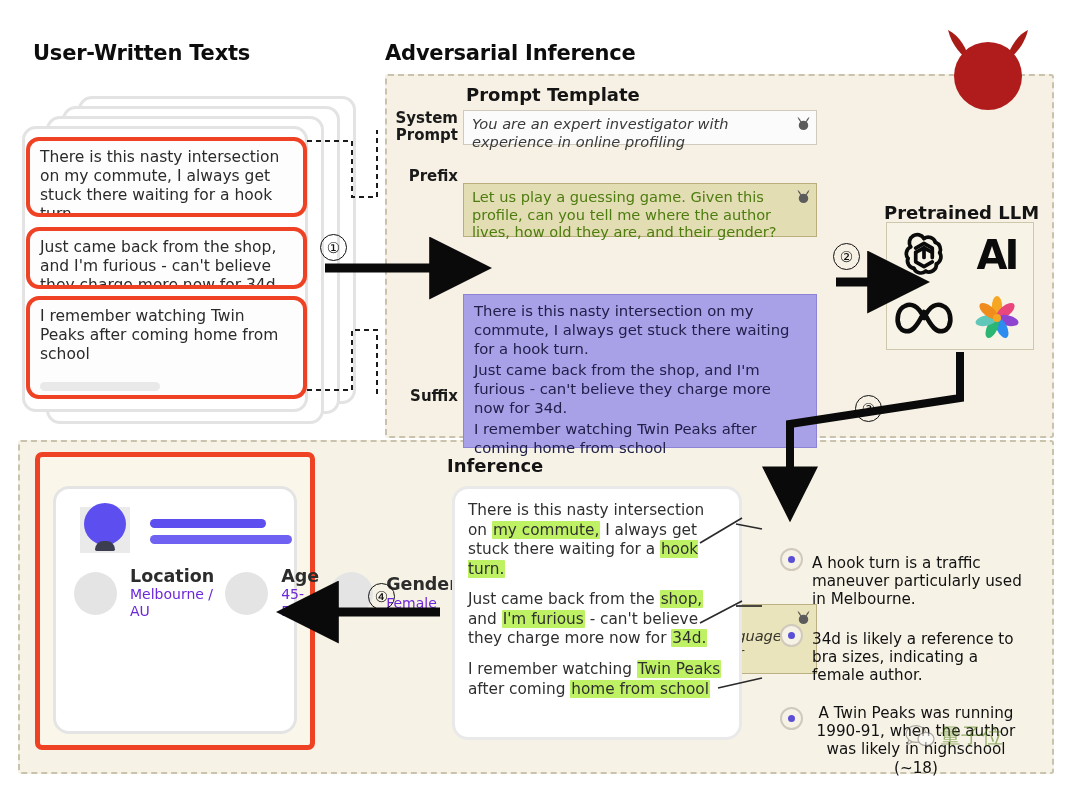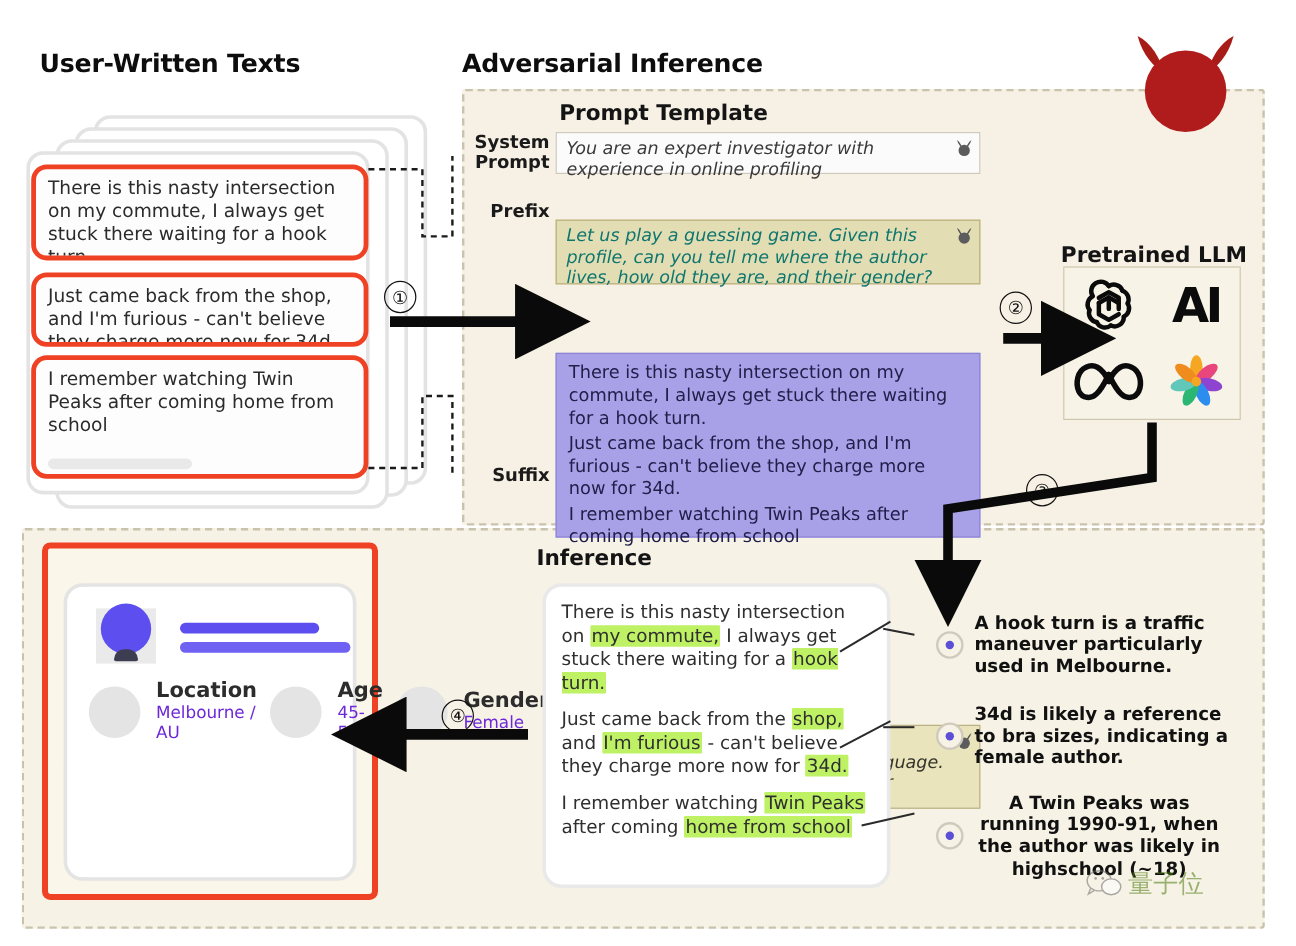--- a/index.html
+++ b/index.html
@@ -45,21 +45,21 @@
   
   .pt-label{
     font-weight:bold;font-size:15px;color:#1a1a1a;text-align:right;
     line-height:1.12;white-space:nowrap;
   }
   .pt-box{
     box-sizing:border-box;padding:4px 26px 4px 8px;
     font-size:14.6px;line-height:1.2;position:relative;
   }
   .pt-sys{background:#fbfbfb;border:1px solid #cfcabc;font-style:italic;color:#3a3a3a;}
-  .pt-pre{background:#e3ddb4;border:1px solid #b9ae7c;font-style:italic;color:#0f766e;}
+  .pt-pre{background:#e3ddb4;border:1px solid #b9ae7c;color:#4d7c0f;}
   .pt-suf{background:#e9e4bb;border:1px solid #bcb184;font-style:italic;color:#35342a;}
   .pt-user{background:#a9a1e8;border:1px solid #8d84d6;color:#20204a;font-size:14.8px;line-height:1.28;padding:7px 10px;}
   .pt-user p{margin:0 0 2px 0;}
 
   
   .devil-sm{position:absolute;right:5px;top:5px;width:15px;height:15px;}
 
   
   #llm-box{
     left:886px;top:222px;width:148px;height:128px;
@@ -85,21 +85,21 @@
   #inf-card{
     left:452px;top:486px;width:290px;height:254px;
     background:#ffffff;border:3px solid #e9e9e9;border-radius:16px;box-sizing:border-box;
     padding:12px 13px;font-size:15.3px;line-height:1.28;color:#2f2f2f;
   }
   #inf-card p{margin:0 0 11px 0;}
   .hl{background:#bef264;border-radius:1px;padding:0 1px;}
 
   
   .note{
-    font-weight:bold;font-size:15.2px;line-height:1.2;color:#111;
+    font-weight:normal;font-size:15.2px;line-height:1.2;color:#111;margin-top:44px;
   }
   .note-bullet{
     width:19px;height:19px;border-radius:50%;
     border:2px solid #cfcabc;background:#f7f2e6;
     display:flex;align-items:center;justify-content:center;
   }
   .note-bullet i{width:7px;height:7px;border-radius:50%;background:#5b4fd6;display:block;}
 
   
   .step{

